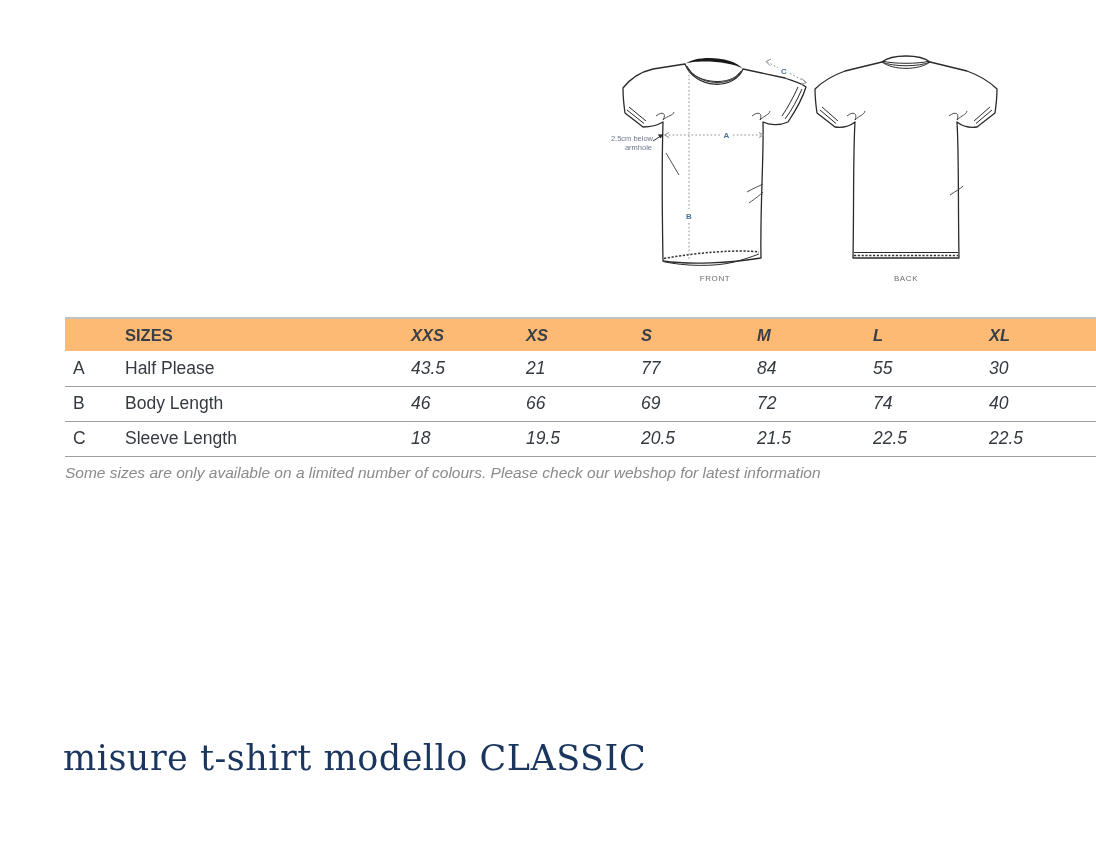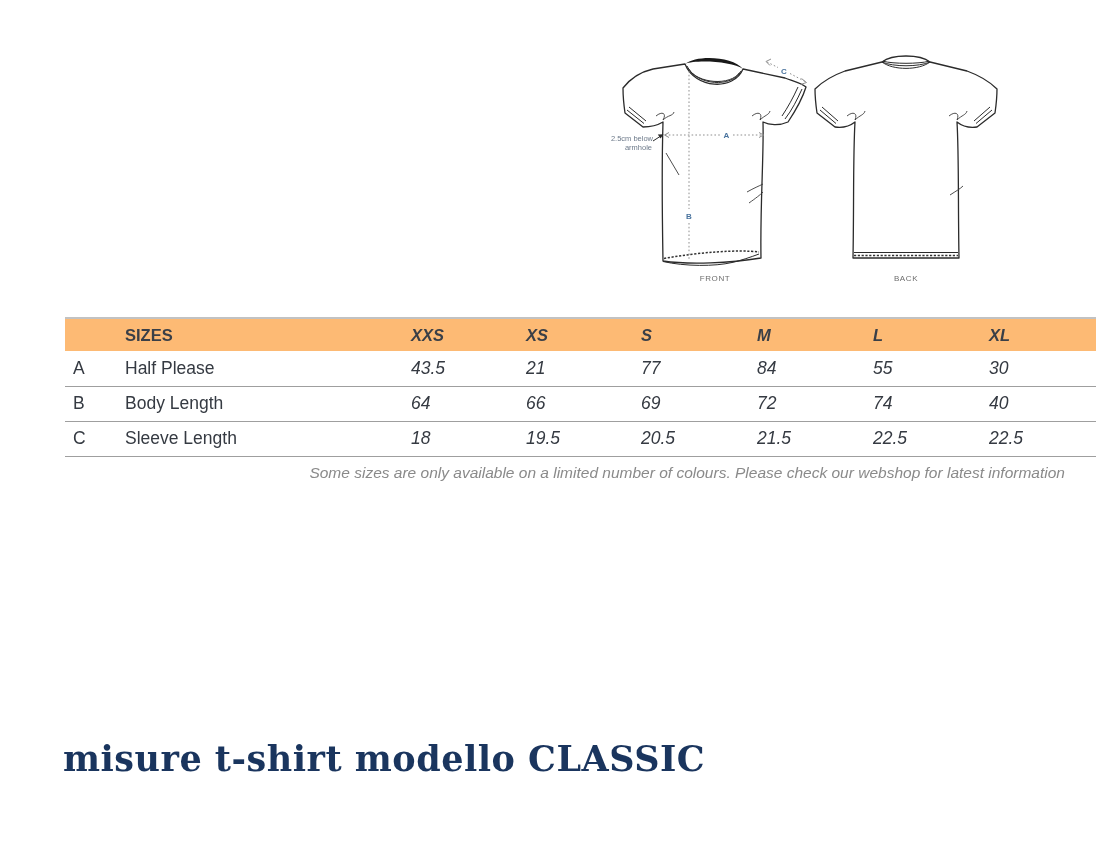--- a/index.html
+++ b/index.html
@@ -36,26 +36,26 @@
     font-weight:700;font-size:16.5px;color:#3a3f47;
   }
   table.size-table tbody tr{height:35px;border-bottom:1px solid #9f9f9f;}
   table.size-table tbody th{font-weight:400;}
   .c-key{text-align:left;padding-left:8px;}
   .c-label{text-align:left;padding-left:2px;}
   .c-num{text-align:left;font-style:italic;}
   
   .footnote{
     position:absolute;left:65px;top:464px;width:1000px;
-    font-style:italic;font-size:15.5px;color:#8a8a8a;text-align:right;
+    font-style:italic;font-size:15.5px;color:#8a8a8a;
   }
   .page-title{
     position:absolute;left:63px;top:738px;
     font-family:"DejaVu Serif","Liberation Serif",serif;
-    font-weight:bold;font-size:35px;color:#1a355e;letter-spacing:0.5px;
+    font-weight:normal;font-size:35px;color:#1a355e;letter-spacing:0.5px;
     white-space:nowrap;
   }
 </style>
 </head>
 <body>
 
 <div class="sheet">
 
   <svg class="diagram" viewBox="0 0 410 245">
 
@@ -175,21 +175,21 @@
           <td class="c-num">43.5</td>
           <td class="c-num">21</td>
           <td class="c-num">77</td>
           <td class="c-num">84</td>
           <td class="c-num">55</td>
           <td class="c-num">30</td>
         </tr>
         <tr>
           <th class="c-key">B</th>
           <td class="c-label">Body Length</td>
-          <td class="c-num">64</td>
+          <td class="c-num">46</td>
           <td class="c-num">66</td>
           <td class="c-num">69</td>
           <td class="c-num">72</td>
           <td class="c-num">74</td>
           <td class="c-num">40</td>
         </tr>
         <tr>
           <th class="c-key">C</th>
           <td class="c-label">Sleeve Length</td>
           <td class="c-num">18</td>

